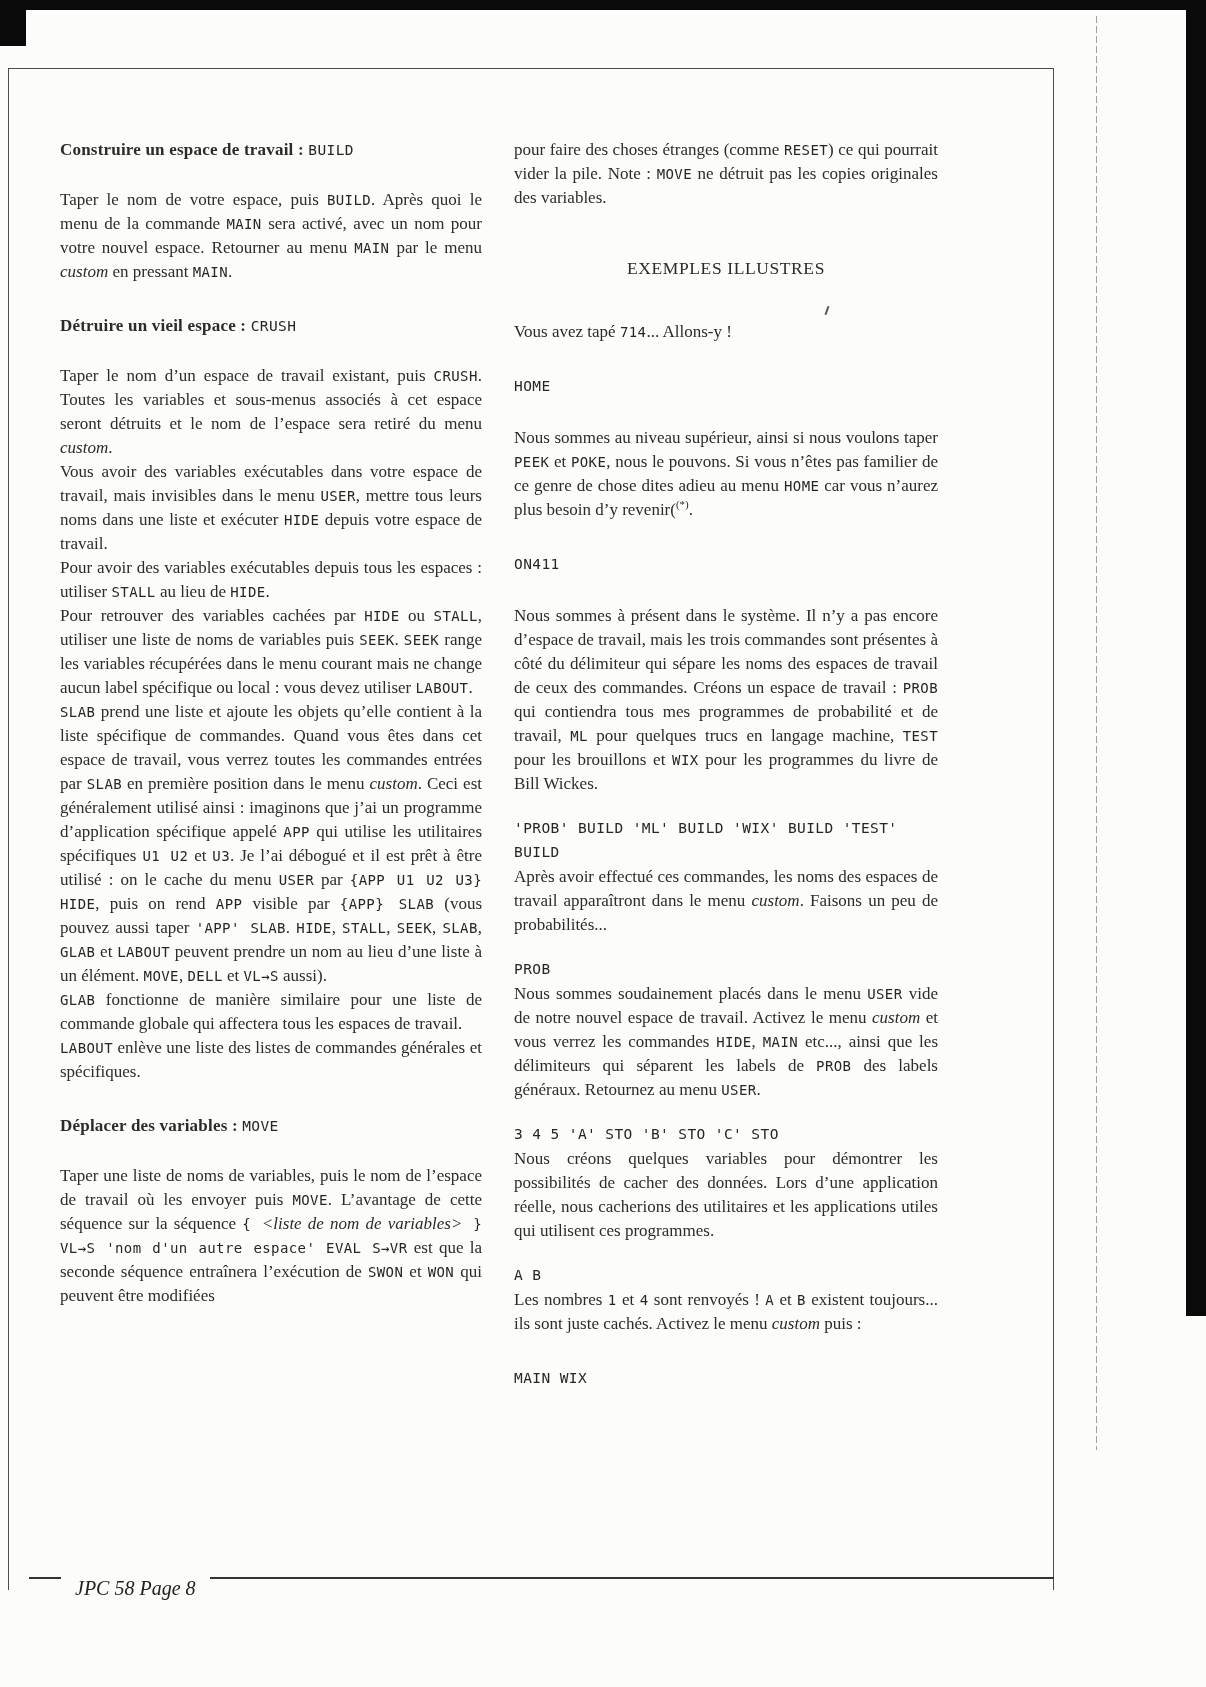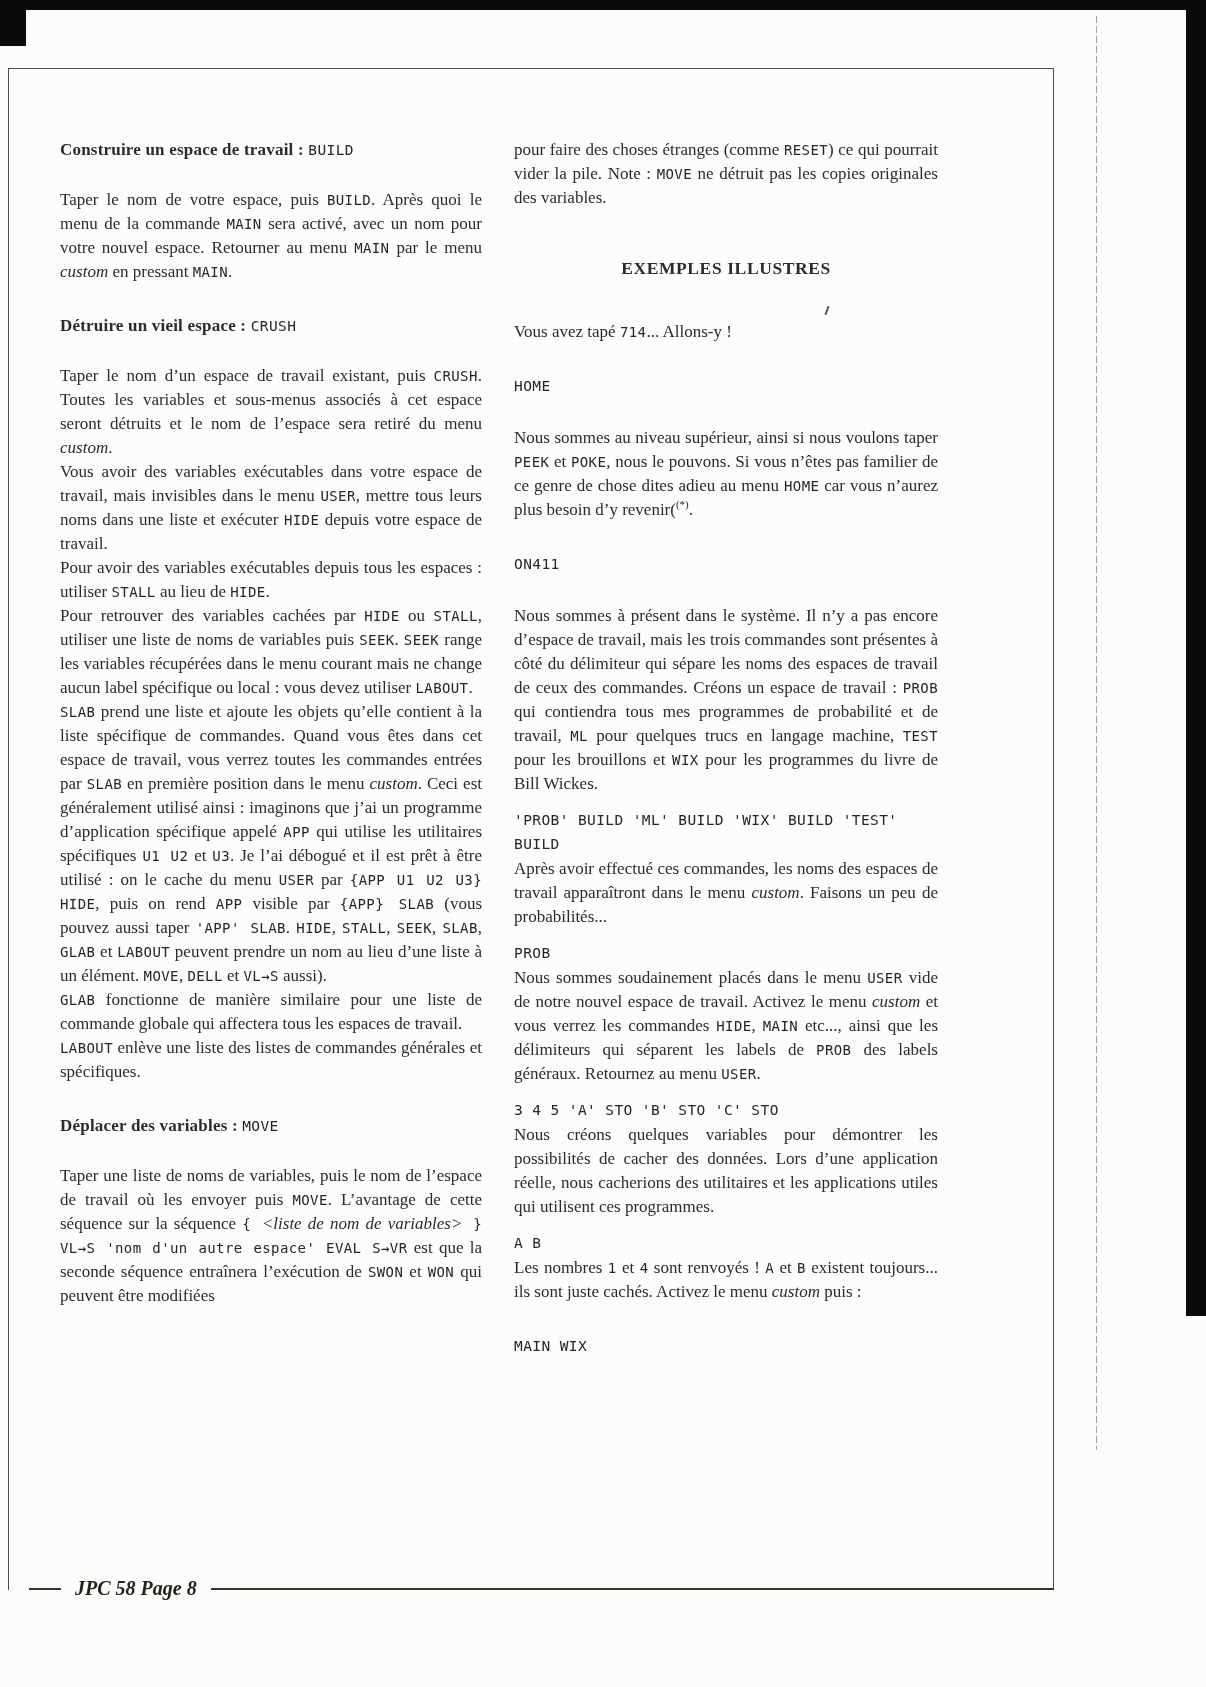--- a/index.html
+++ b/index.html
@@ -12,37 +12,37 @@
   
   .top-bar{position:absolute;left:0;top:0;width:1206px;height:10px;background:#0a0a0a;}
   .corner-block{position:absolute;left:0;top:0;width:26px;height:46px;background:#0a0a0a;}
   .right-bar{position:absolute;left:1186px;top:0;width:20px;height:1316px;background:#0a0a0a;}
   .fold-line{position:absolute;left:1096px;top:16px;width:1px;height:1434px;
     background:repeating-linear-gradient(to bottom,#8a8a86 0 7px,transparent 7px 10px);opacity:.8;}
   .stray-mark{position:absolute;left:826px;top:306px;width:2px;height:9px;background:#555;transform:rotate(20deg);}
   
   .frame{position:absolute;left:8px;top:68px;width:1044px;height:1521px;
     border:1px solid #4c4c48;border-bottom:none;background:transparent;}
-  .frame-footer{position:absolute;left:0;right:-1px;bottom:-10px;display:flex;align-items:center;font-weight:bold;}
+  .frame-footer{position:absolute;left:0;right:-1px;bottom:-10px;display:flex;}
   .footer-dash{width:32px;height:0;border-top:2px solid #33332f;margin-left:20px;flex:0 0 auto;}
   .footer-label{font-style:italic;font-size:20px;color:#22221f;margin:0 14px;white-space:nowrap;}
   .footer-line{flex:1 1 auto;height:0;border-top:2px solid #33332f;}
   
   .columns{position:absolute;left:60px;top:138px;width:878px;display:flex;gap:32px;}
   .col{font-size:17px;line-height:24px;text-align:justify;}
   .col-left{width:422px;flex:0 0 auto;}
   .col-right{width:424px;flex:0 0 auto;}
   
   .b-h{font-weight:bold;margin:30px 0 26px;text-align:left;letter-spacing:.2px;}
   .col > .b-h:first-child{margin-top:0;}
-  .b-hc{font-weight:bold;text-align:center;margin:46px 0 40px;letter-spacing:.6px;font-size:17.5px;}
+  .b-hc{font-weight:normal;text-align:center;margin:46px 0 40px;letter-spacing:.6px;font-size:17.5px;}
   .b-p{margin:0;}
   .b-pg{margin:30px 0 0;}
   .b-cmd{margin:30px 0 28px;text-align:left;}
-  .b-cmdt{margin:12px 0 1px;text-align:left;}
+  .b-cmdt{margin:20px 0 1px;text-align:left;}
   
   .seg-n{}
   .b-h .seg-n{font-weight:bold;}
   .seg-m{font-family:"DejaVu Sans Mono","Liberation Mono",monospace;font-size:14px;letter-spacing:.4px;font-weight:normal;color:#262624;}
   .b-h .seg-m{font-size:14.5px;}
   .b-cmd .seg-m,.b-cmdt .seg-m{font-size:14.5px;}
   .seg-i{font-style:italic;}
   .seg-sup{vertical-align:super;font-size:11px;line-height:0;}
 </style>
 </head>

